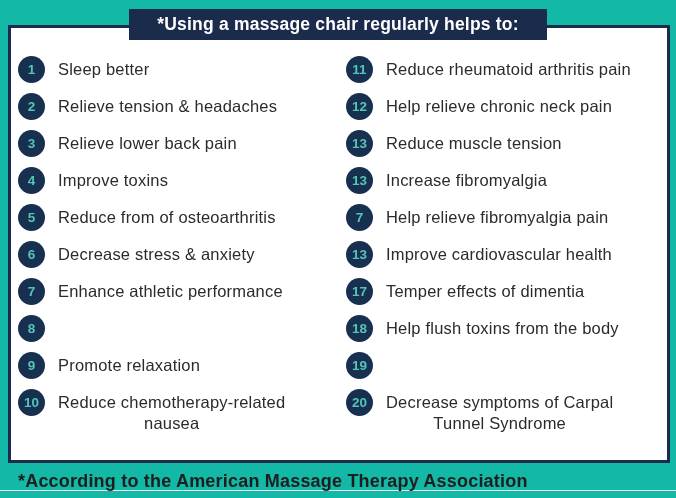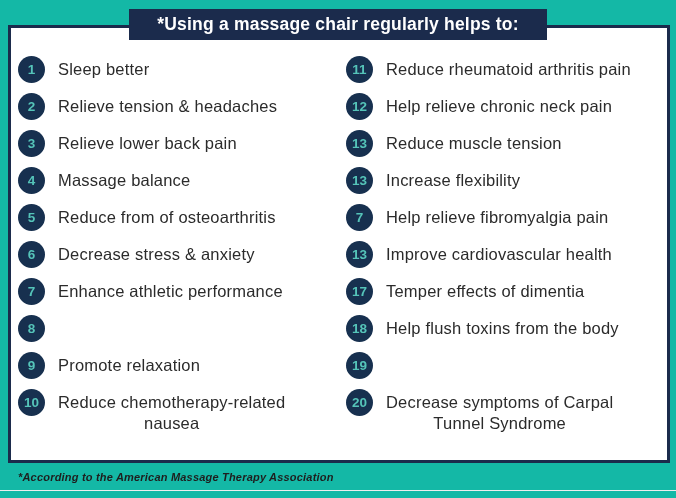--- a/index.html
+++ b/index.html
@@ -92,23 +92,22 @@
     padding-top: 3px;
     color: var(--text);
     letter-spacing: 0.2px;
     white-space: pre-line;
     text-align: center;
   }
   .footnote {
     position: absolute;
     left: 18px;
     top: 471px;
-    font-style: italic;
     font-weight: bold;
-    font-size: 11px;
+    font-size: 18px;
     color: #1e1e1e;
     letter-spacing: 0.2px;
     z-index: 2;
   }
   .divider {
     position: absolute;
     left: 0;
     top: 490px;
     width: 676px;
     height: 1px;
@@ -132,21 +131,21 @@
           <div class="item">
             <span class="badge">2</span>
             <span class="label">Relieve tension &amp; headaches</span>
           </div>
           <div class="item">
             <span class="badge">3</span>
             <span class="label">Relieve lower back pain</span>
           </div>
           <div class="item">
             <span class="badge">4</span>
-            <span class="label">Massage balance</span>
+            <span class="label">Improve toxins</span>
           </div>
           <div class="item">
             <span class="badge">5</span>
             <span class="label">Reduce from of osteoarthritis</span>
           </div>
           <div class="item">
             <span class="badge">6</span>
             <span class="label">Decrease stress &amp; anxiety</span>
           </div>
           <div class="item">
@@ -174,21 +173,21 @@
           <div class="item">
             <span class="badge">12</span>
             <span class="label">Help relieve chronic neck pain</span>
           </div>
           <div class="item">
             <span class="badge">13</span>
             <span class="label">Reduce muscle tension</span>
           </div>
           <div class="item">
             <span class="badge">13</span>
-            <span class="label">Increase flexibility</span>
+            <span class="label">Increase fibromyalgia</span>
           </div>
           <div class="item">
             <span class="badge">7</span>
             <span class="label">Help relieve fibromyalgia pain</span>
           </div>
           <div class="item">
             <span class="badge">13</span>
             <span class="label">Improve cardiovascular health</span>
           </div>
           <div class="item">

